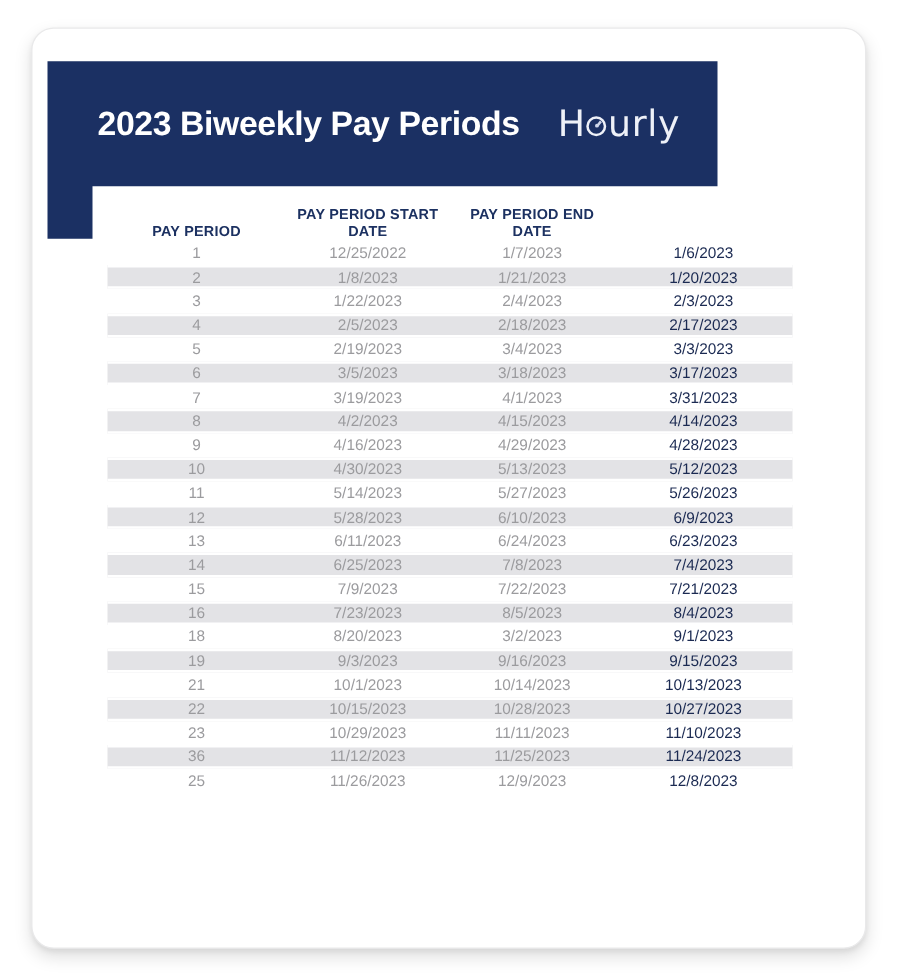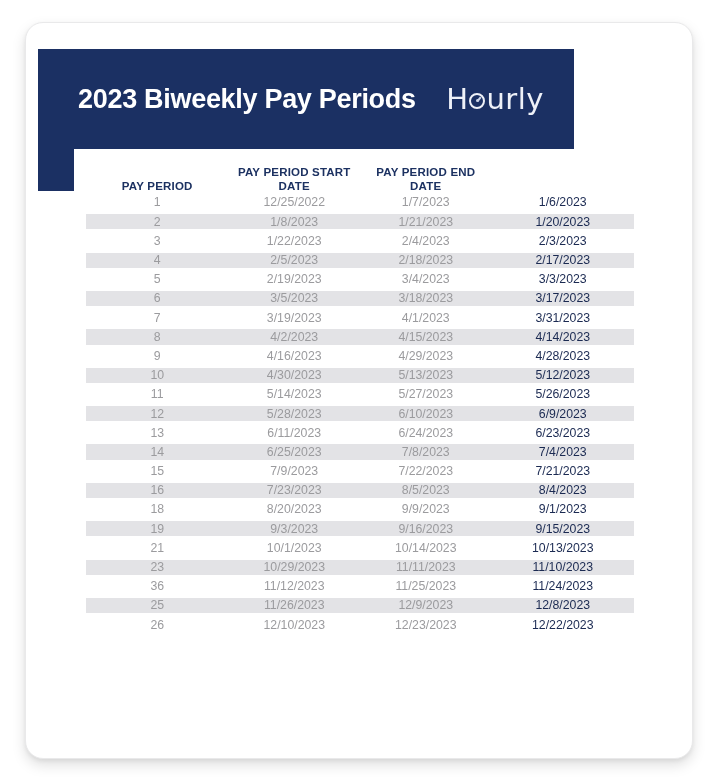--- a/index.html
+++ b/index.html
@@ -282,39 +282,45 @@
     <div class="td td-period">16</div>
     <div class="td td-start">7/23/2023</div>
     <div class="td td-end">8/5/2023</div>
     <div class="td td-pay">8/4/2023</div>
   </div>
 
 
   <div class="trow">
     <div class="td td-period">18</div>
     <div class="td td-start">8/20/2023</div>
-    <div class="td td-end">9/9/2023</div>
+    <div class="td td-end">3/2/2023</div>
     <div class="td td-pay">9/1/2023</div>
   </div>
 
   <div class="trow">
     <div class="td td-period">19</div>
     <div class="td td-start">9/3/2023</div>
     <div class="td td-end">9/16/2023</div>
     <div class="td td-pay">9/15/2023</div>
   </div>
 
 
   <div class="trow">
     <div class="td td-period">21</div>
     <div class="td td-start">10/1/2023</div>
     <div class="td td-end">10/14/2023</div>
     <div class="td td-pay">10/13/2023</div>
   </div>
 
+  <div class="trow">
+    <div class="td td-period">22</div>
+    <div class="td td-start">10/15/2023</div>
+    <div class="td td-end">10/28/2023</div>
+    <div class="td td-pay">10/27/2023</div>
+  </div>
 
   <div class="trow">
     <div class="td td-period">23</div>
     <div class="td td-start">10/29/2023</div>
     <div class="td td-end">11/11/2023</div>
     <div class="td td-pay">11/10/2023</div>
   </div>
 
   <div class="trow">
     <div class="td td-period">36</div>
@@ -323,22 +329,16 @@
     <div class="td td-pay">11/24/2023</div>
   </div>
 
   <div class="trow">
     <div class="td td-period">25</div>
     <div class="td td-start">11/26/2023</div>
     <div class="td td-end">12/9/2023</div>
     <div class="td td-pay">12/8/2023</div>
   </div>
 
-  <div class="trow">
-    <div class="td td-period">26</div>
-    <div class="td td-start">12/10/2023</div>
-    <div class="td td-end">12/23/2023</div>
-    <div class="td td-pay">12/22/2023</div>
-  </div>
 </div>
     </div>
   </div>
 </div>
 
 </body></html>

